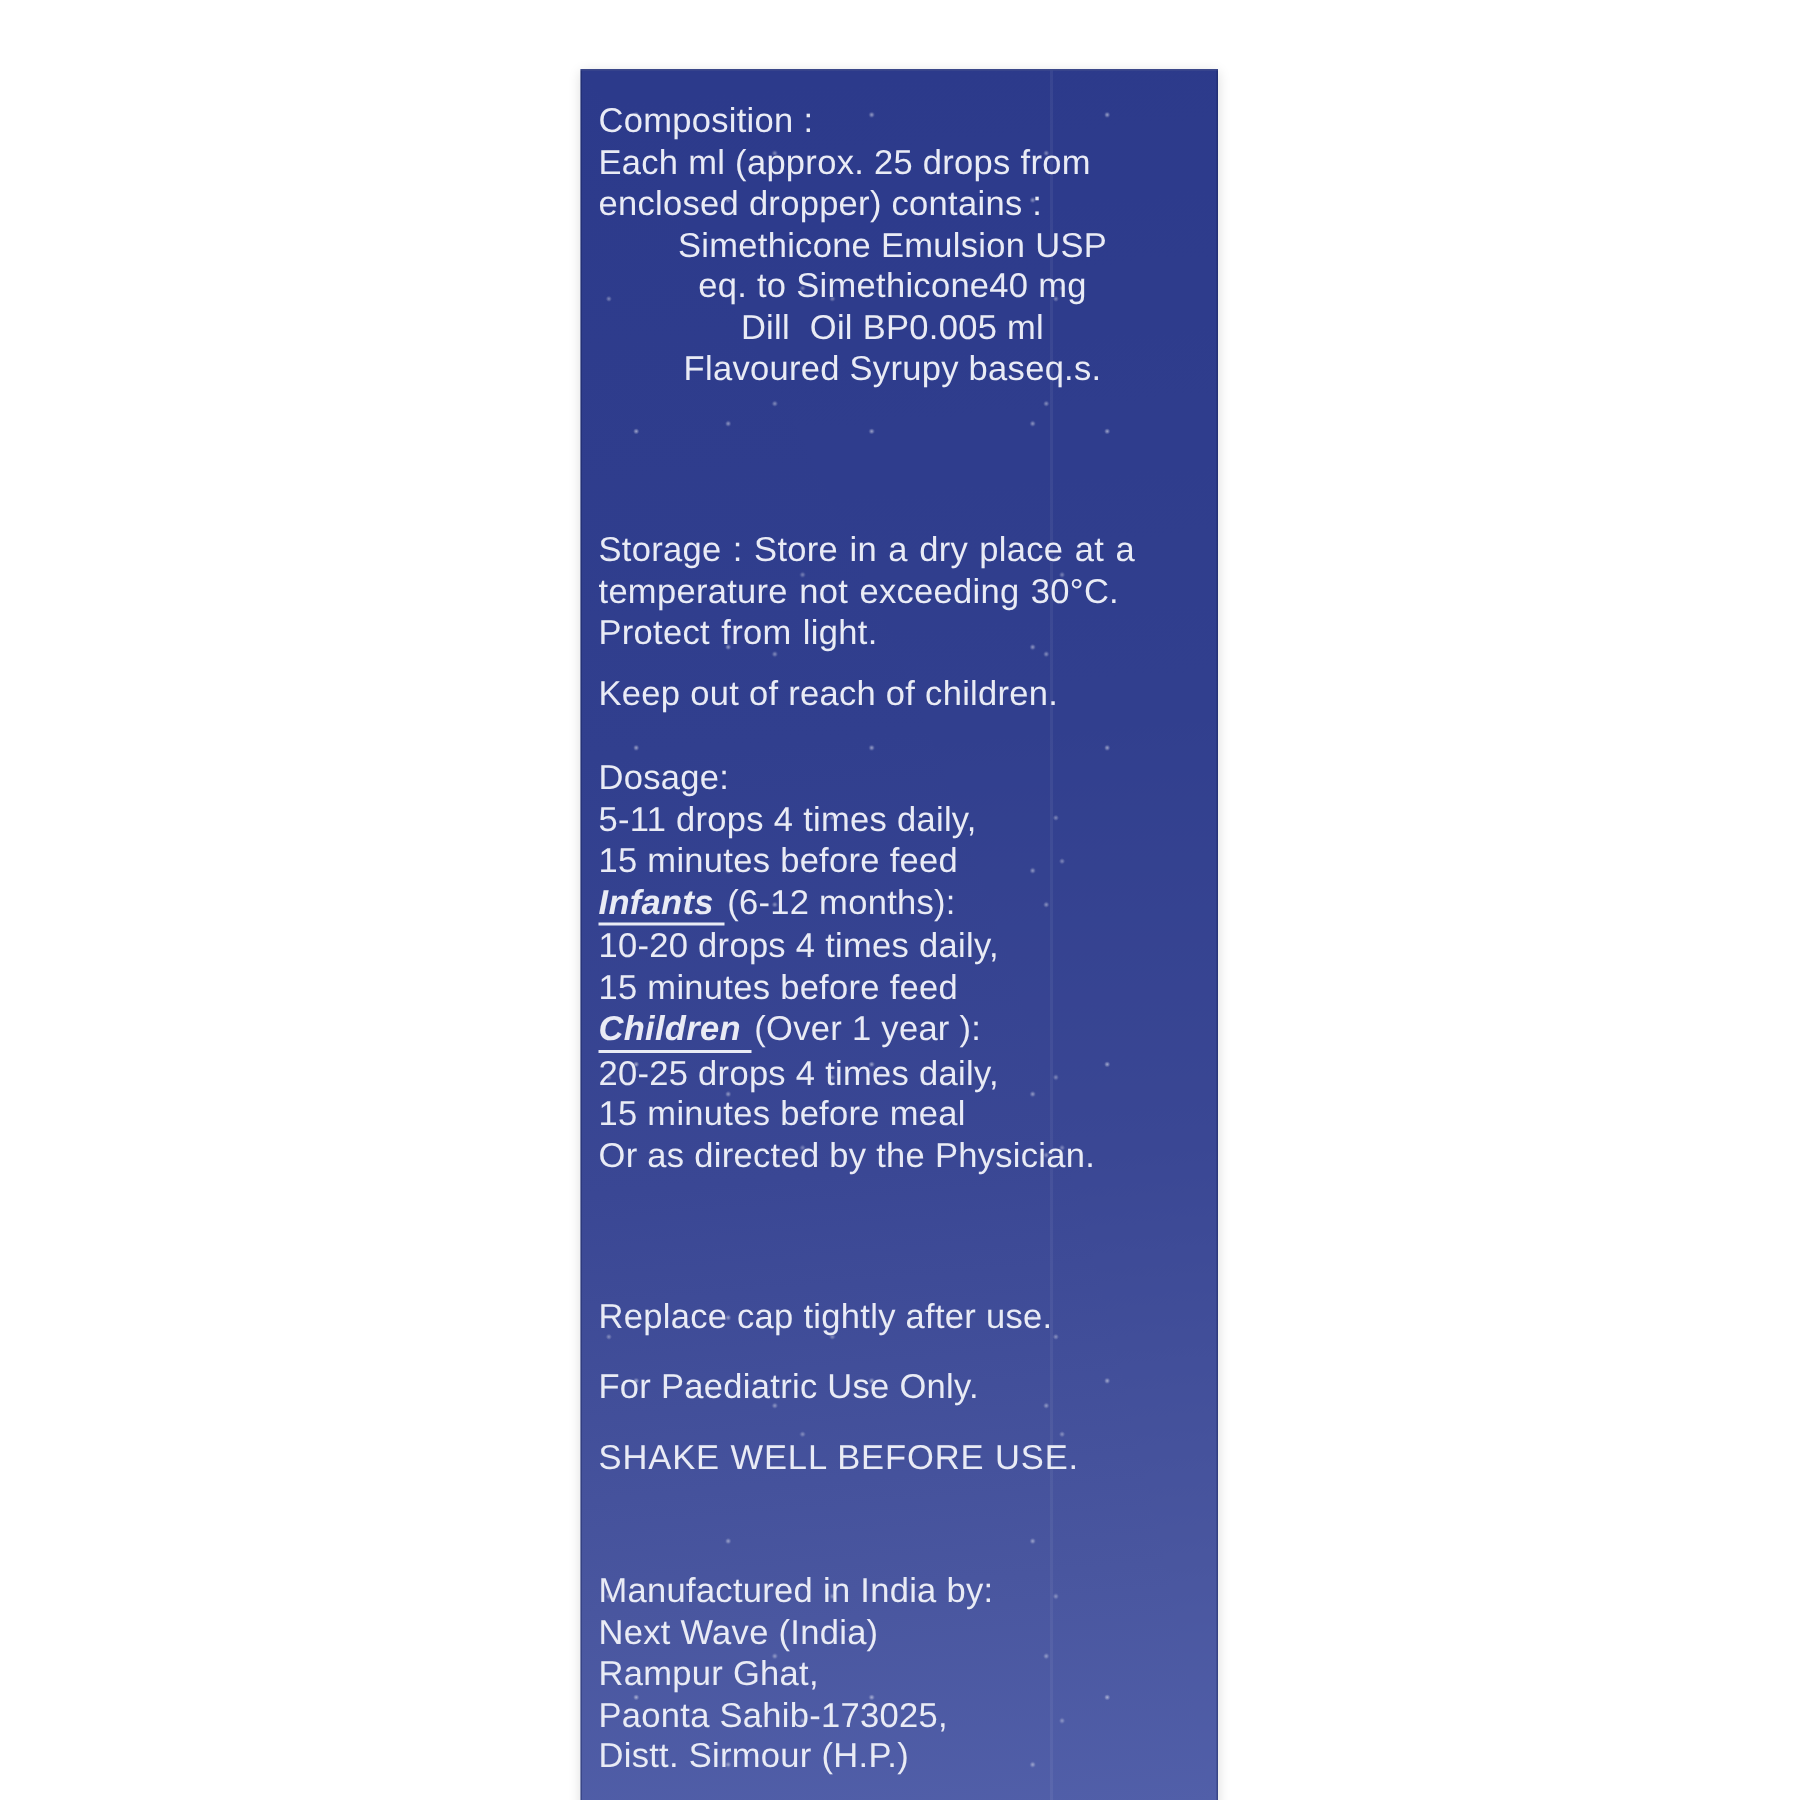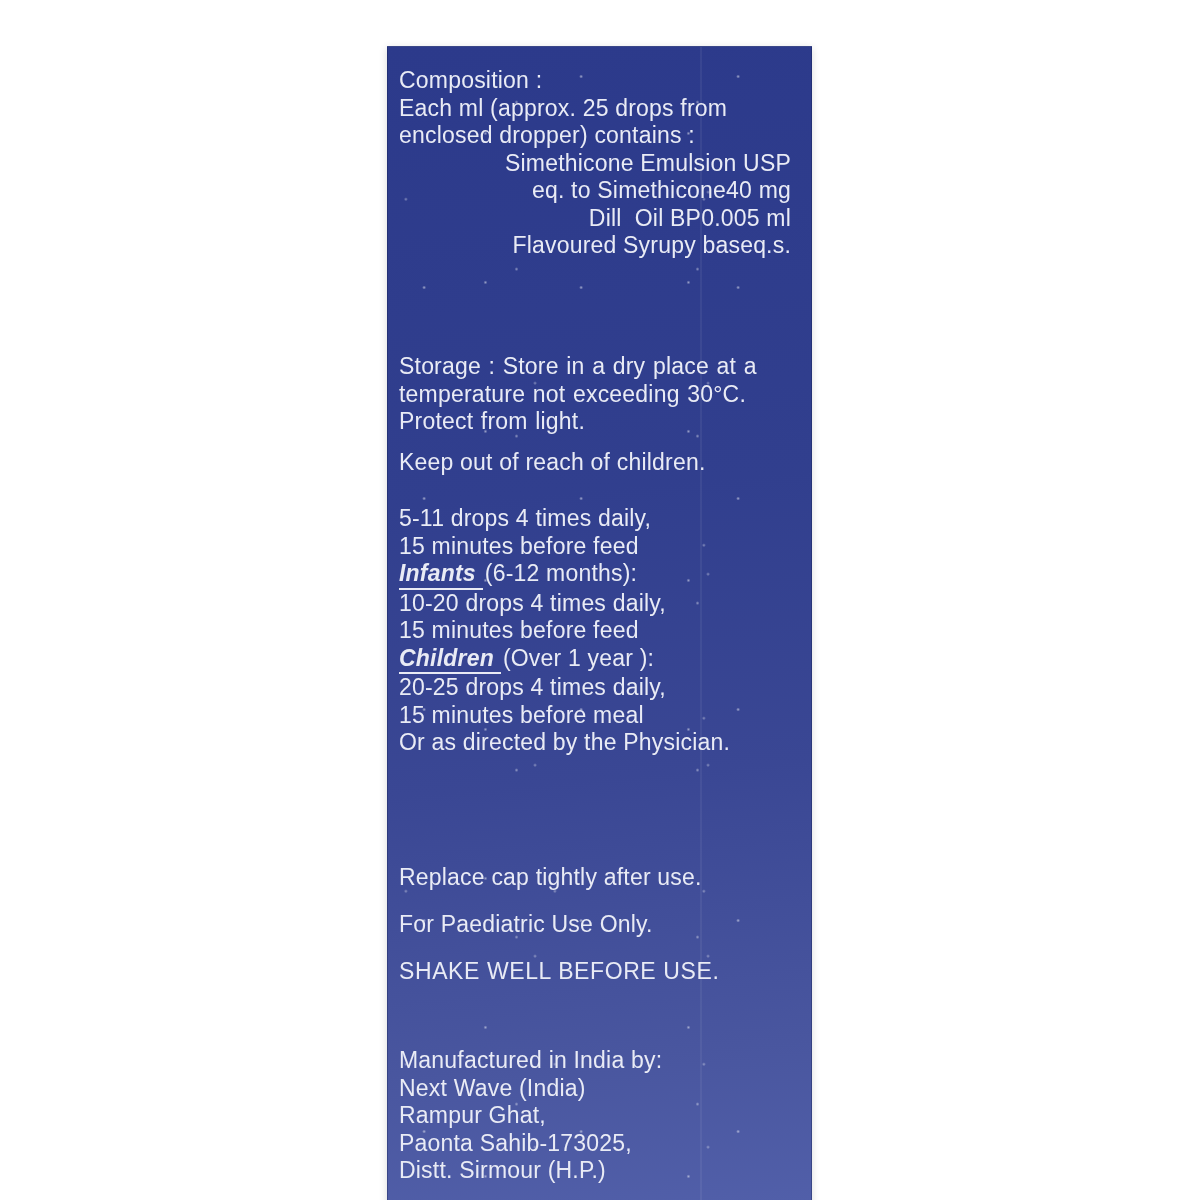--- a/index.html
+++ b/index.html
@@ -20,21 +20,21 @@
     border:1px solid rgba(18,28,78,.35);
     box-shadow:0 2px 8px rgba(0,0,0,.15);
     color:var(--panel_text,#e9ebf5);
     font-size:23px; line-height:27.5px; letter-spacing:.2px;
   }
   .carton::after { 
     content:""; position:absolute; top:0; bottom:0; left:312px; width:2px;
     background:rgba(255,255,255,.06);
   }
   .blk { position:absolute; left:11px; right:20px; }
-  .row { display:flex; justify-content:flex-end; }
+  .row { display:flex; justify-content:center; }
   .ing-name, .val { white-space:pre; }
   .bold { font-weight:normal; word-spacing:1px; }
   .dose-label {
     font-weight:bold; font-style:italic; display:inline-block;
     border-bottom:2px solid var(--panel_text,#e9ebf5); padding-right:7px; margin-right:2px;
   }
   .caps { letter-spacing:.6px; }
 
   
   .logo { position:absolute; left:1002px; top:18px; width:190px; height:132px; }
@@ -82,20 +82,21 @@
 
     <div class="blk bold" style="top:306px;">
       <div>Storage : Store in a dry place at a</div>
       <div>temperature not exceeding 30°C.</div>
       <div>Protect from light.</div>
     </div>
 
     <div class="blk" style="top:402px;">Keep out of reach of children.</div>
 
     <div class="blk" style="top:458px;">
+      <div>Dosage:</div>
       <div>5-11 drops 4 times daily,</div>
       <div>15 minutes before feed</div>
       <div><span class="dose-label">Infants</span><span>(6-12 months):</span></div>
       <div>10-20 drops 4 times daily,</div>
       <div>15 minutes before feed</div>
       <div><span class="dose-label">Children</span><span>(Over 1 year ):</span></div>
       <div>20-25 drops 4 times daily,</div>
       <div>15 minutes before meal</div>
       <div>Or as directed by the Physician.</div>
     </div>

